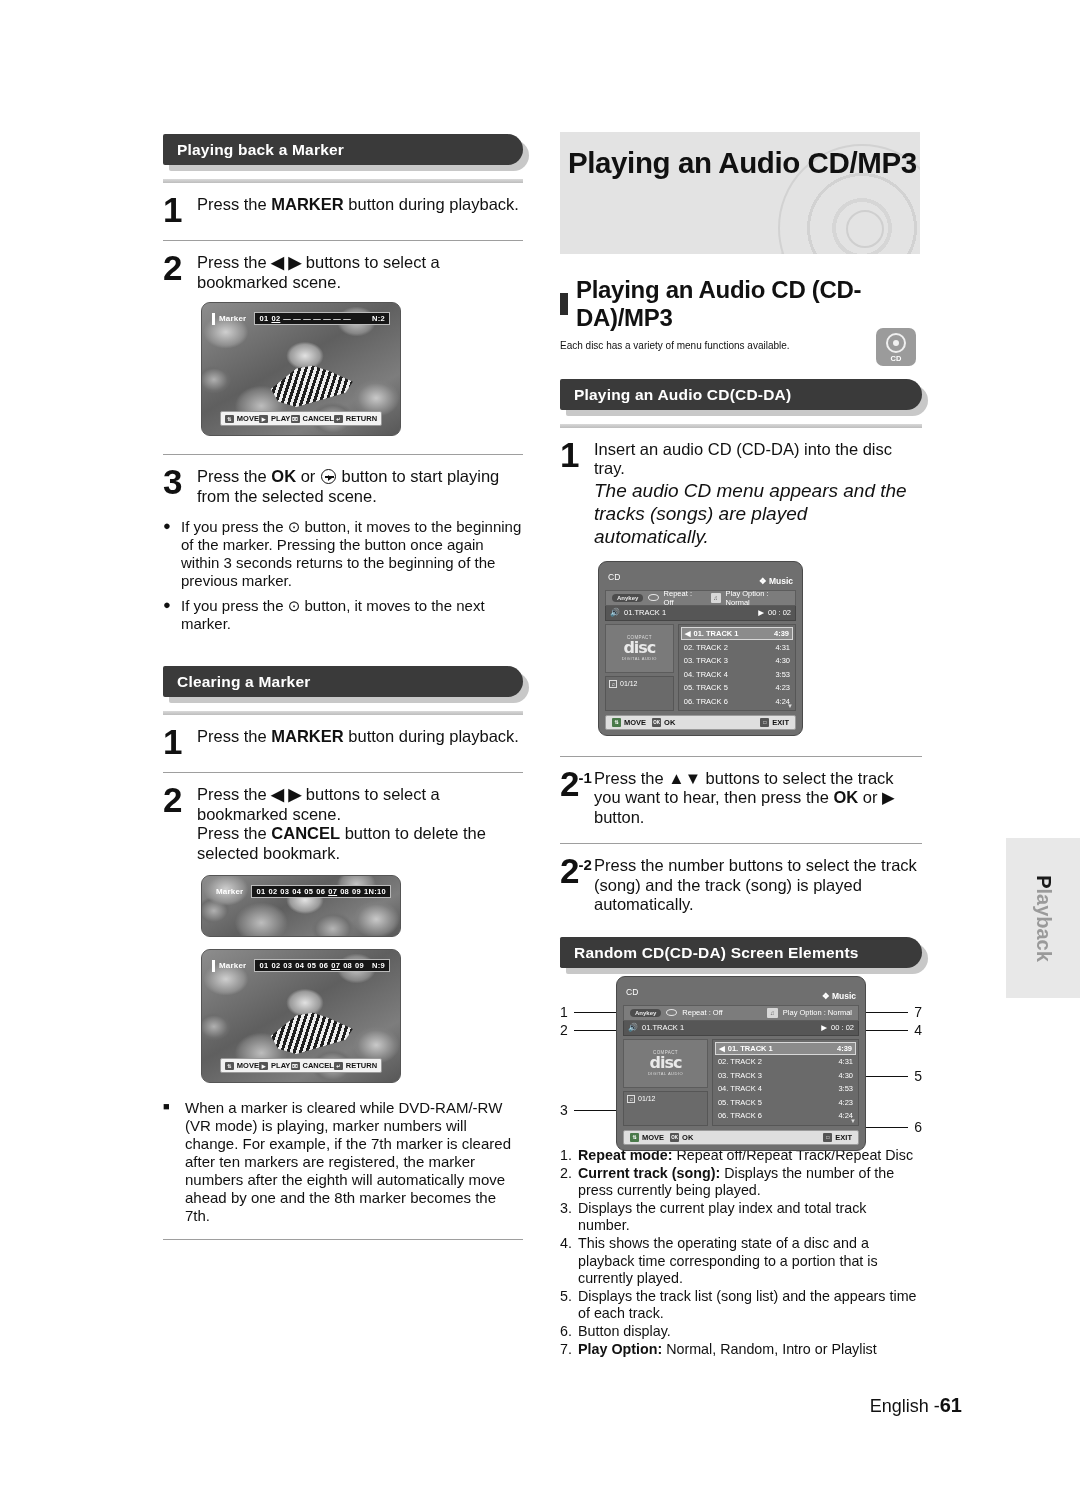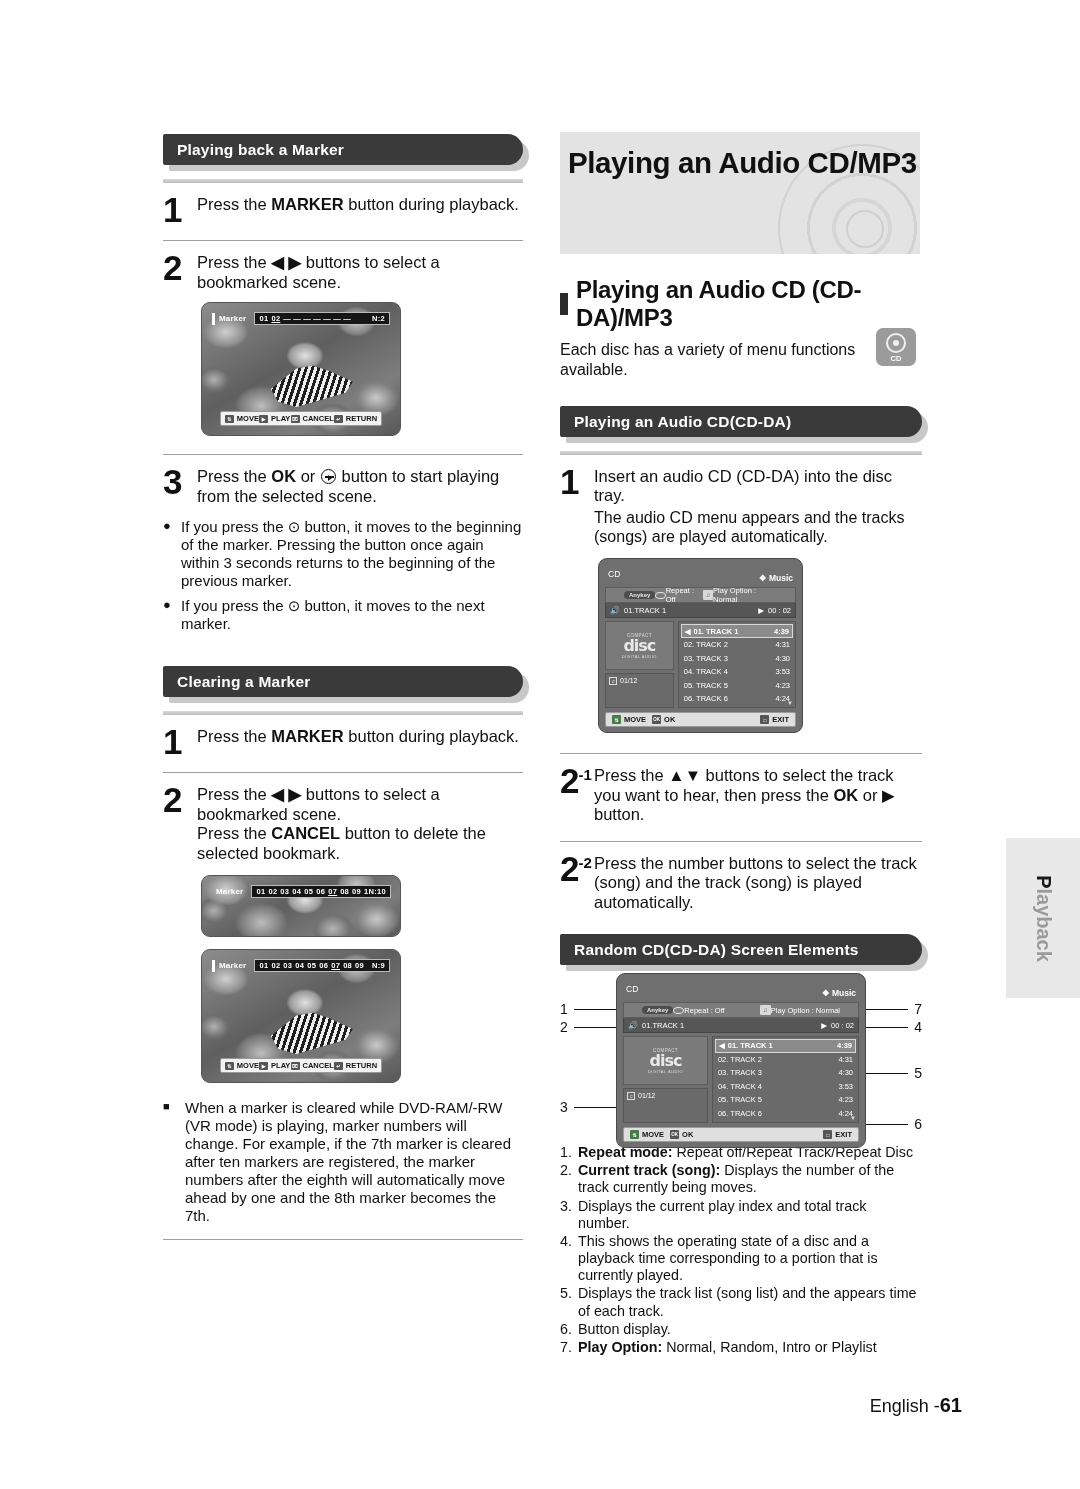--- a/index.html
+++ b/index.html
@@ -54,21 +54,21 @@
   .step-num {
     font-size:35px;
     font-weight:bold;
     line-height:0.95;
     width:34px;
     flex:0 0 34px;
     letter-spacing:-1px;
   }
   .step-num sup { font-size:15px; font-weight:bold; vertical-align:super; letter-spacing:0; }
   .step-body { flex:1; font-size:16.5px; line-height:1.18; padding-top:2px; }
-  .step-sub { font-size:16px; line-height:1.2; margin-top:2px; }
+  .step-sub { font-size:19px; line-height:1.2; margin-top:2px;font-style:italic; }
   b { font-weight:bold; }
 
   
   .bullets { margin-top:12px; }
   .bullet { display:flex; margin-bottom:7px; font-size:15px; line-height:1.2; }
   .bullet .dot { flex:0 0 18px; font-size:13px; line-height:1.25; }
   .bullet .sq  { flex:0 0 22px; font-size:11px; line-height:1.45; }
   .bullet .txt { flex:1; }
 
   
@@ -149,21 +149,21 @@
     font-size:24px; font-weight:bold;
     margin:16px 0 8px 0;
     letter-spacing:-0.3px;
   }
   .subhead .bar {
     width:8px; height:22px;
     background:#2b2b2b;
     margin-right:8px;
     flex:0 0 8px;
   }
-  .lead { font-size:16px; line-height:1.25; }
+  .lead { font-size:10px; line-height:1.25; }
 
   
   .cd-badge {
     position:absolute; right:6px; top:196px;
     width:40px; height:38px;
     border-radius:7px;
     background:#9b9b9b;
     display:flex; flex-direction:column;
     align-items:center; justify-content:center;
   }
@@ -257,22 +257,23 @@
   .cd-top {
     display:flex; justify-content:space-between; align-items:center;
     font-size:8.5px; padding:1px 3px 4px 3px;
   }
   .cd-top .music { font-weight:bold;margin-top:8px; }
   .cd-row1 {
     display:flex; align-items:center;
     background:#7c7c7c;
     border:1px solid #5c5c5c;
     height:16px;
-    padding:0 18px;
+    padding:0 6px;
     font-size:7.5px;
+    gap:5px;
   }
   .anykey {
     background:#4d4d4d; color:#e8e8e8;
     border-radius:7px; padding:1px 5px; font-size:6px; font-weight:bold;
   }
   .rep-icon {
     width:11px;height:7px;border:1.2px solid #e6e6e6;border-radius:50%;
   }
   .cd-row1 .spacer { flex:1; }
   .po-icon {
@@ -826,21 +827,21 @@
       </div>
     </div>
 
     <div class="legend">
       <div class="li">
           <span class="n">1.</span>
           <span class="t"><b>Repeat mode:</b><span> Repeat off/Repeat Track/Repeat Disc</span></span>
         </div>
       <div class="li">
           <span class="n">2.</span>
-          <span class="t"><b>Current track (song):</b><span> Displays the number of the track currently being moves.</span></span>
+          <span class="t"><b>Current track (song):</b><span> Displays the number of the press currently being played.</span></span>
         </div>
       <div class="li">
           <span class="n">3.</span>
           <span class="t">Displays the current play index and total track number.</span>
         </div>
       <div class="li">
           <span class="n">4.</span>
           <span class="t">This shows the operating state of a disc and a playback time corresponding to a portion that is currently played.</span>
         </div>
       <div class="li">

